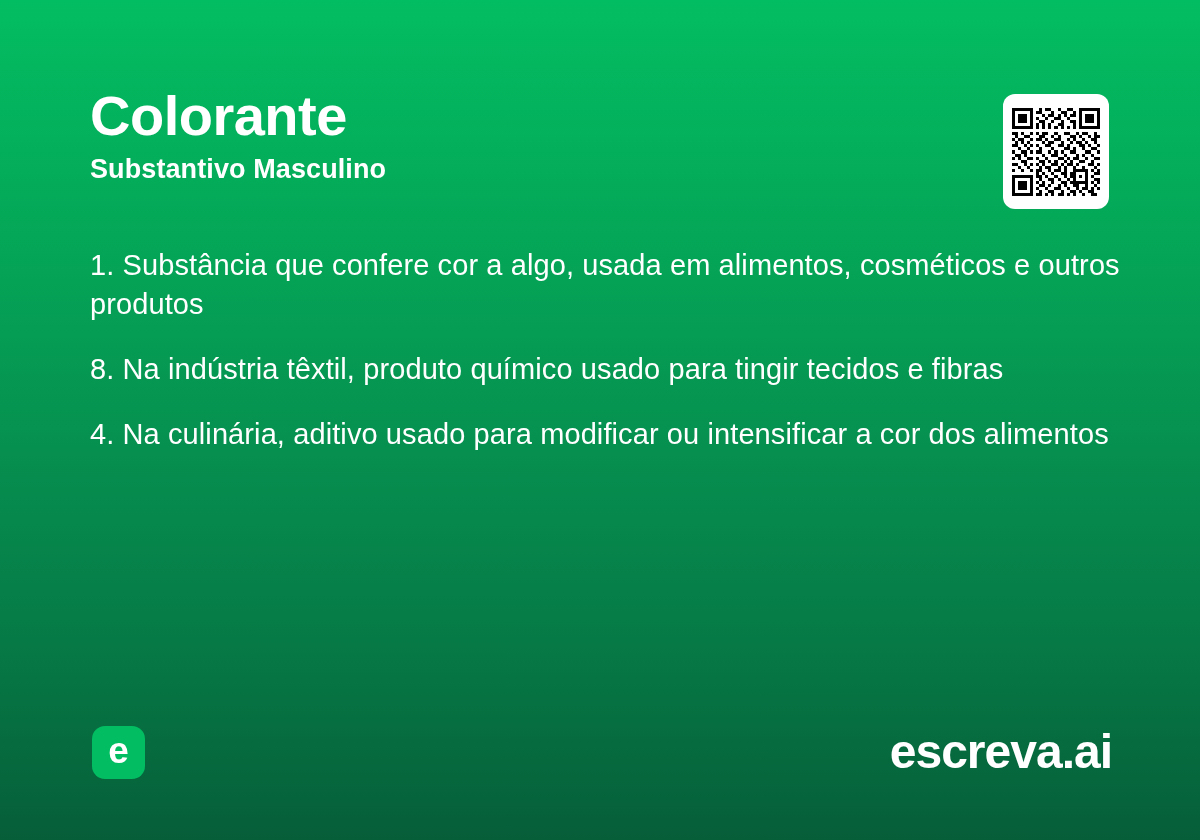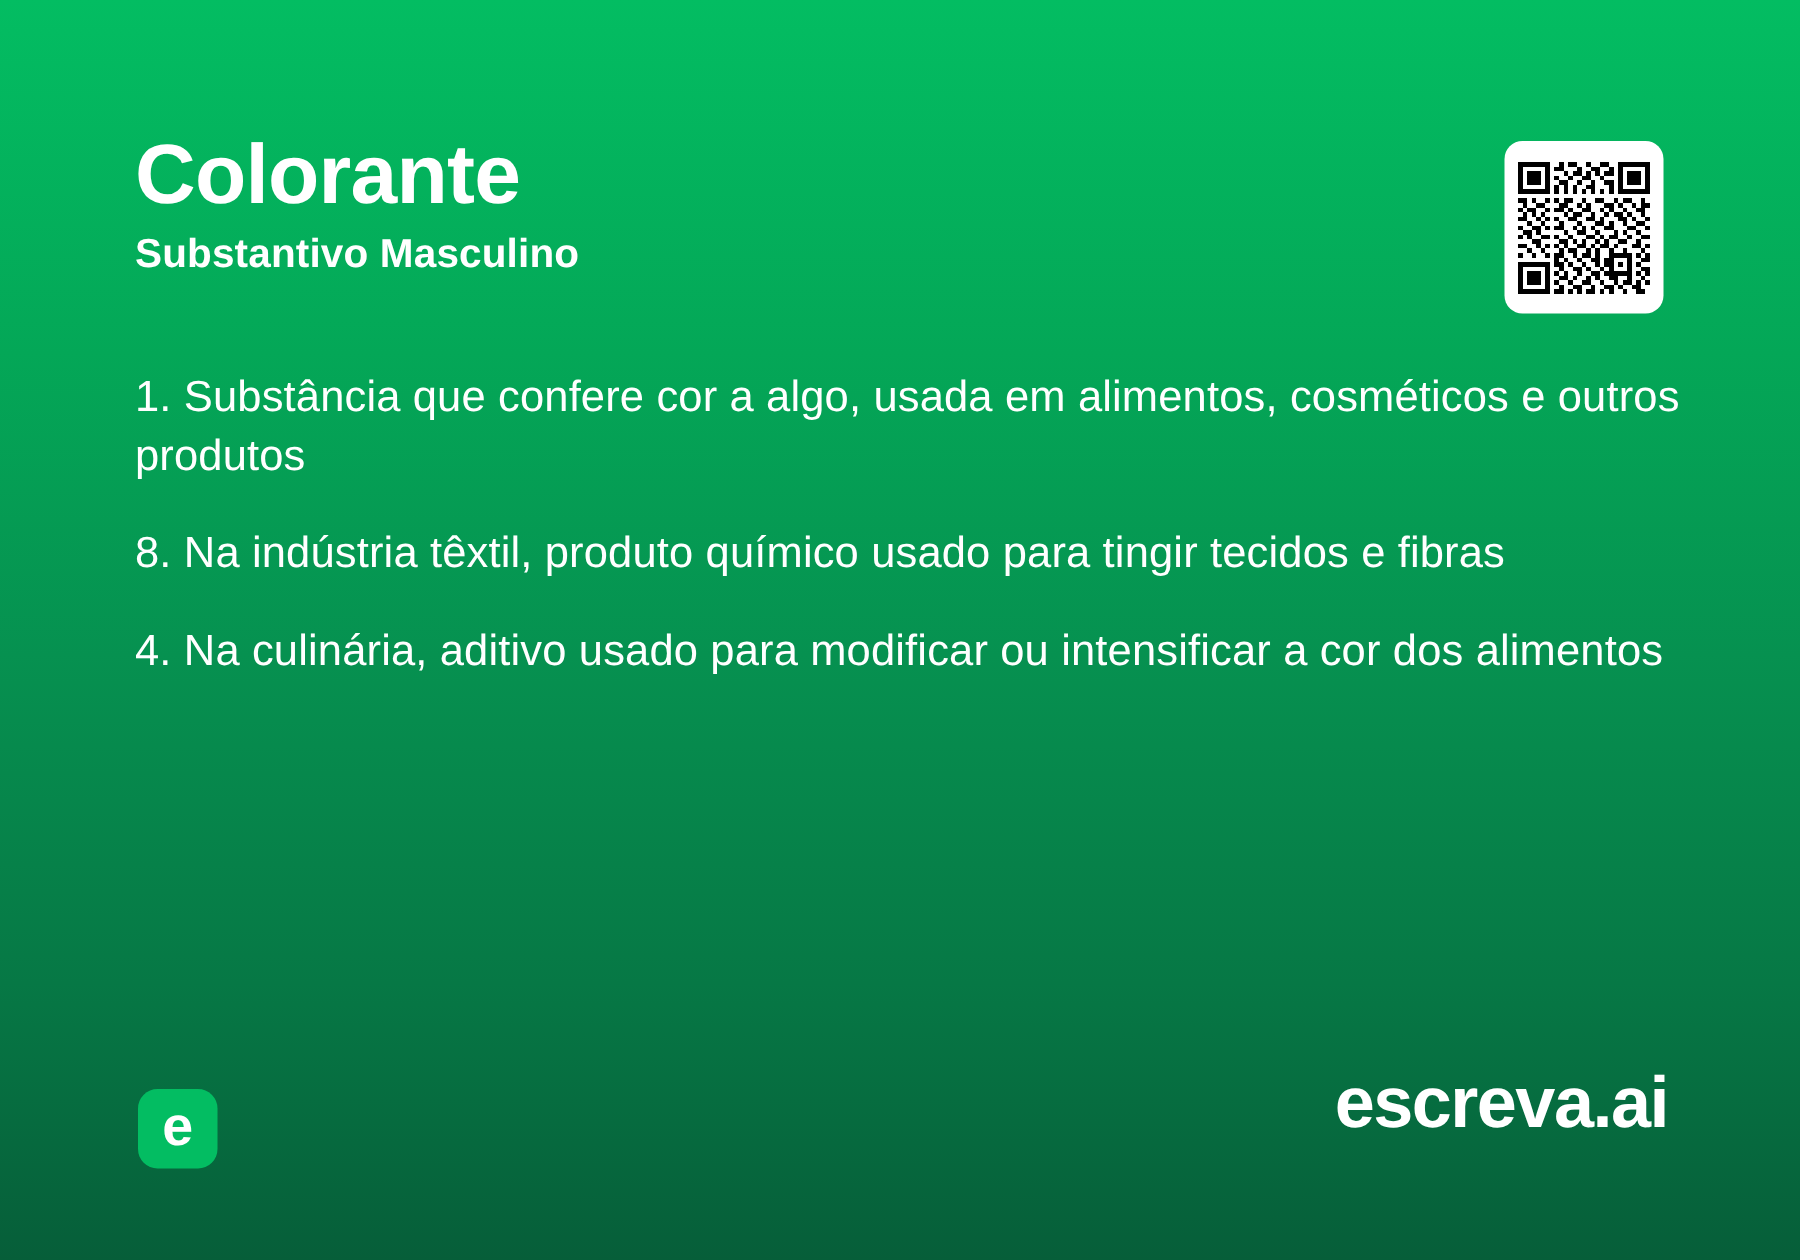--- a/index.html
+++ b/index.html
@@ -100,21 +100,21 @@
     font-size: 37px;
     font-weight: 700;
     line-height: 1;
     position: relative;
     top: -2px;
   }
 
   .brand {
     position: absolute;
     right: 88px;
-    top: 712px;
+    top: 728px;
     font-size: 48px;
     line-height: 1;
     font-weight: 700;
     color: #ffffff;
     letter-spacing: -1px;
   }
 </style>
 </head>
 <body>
 

